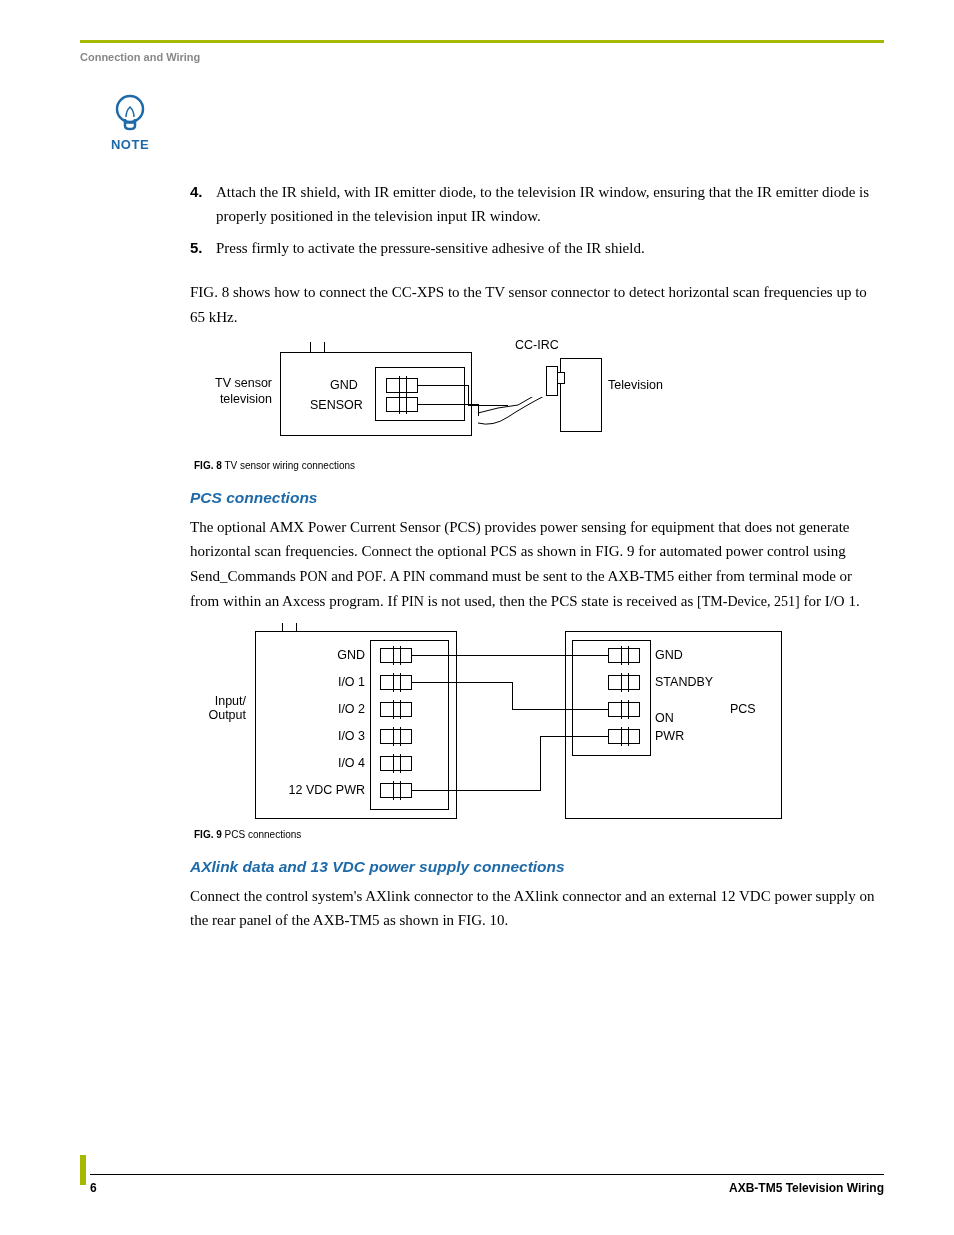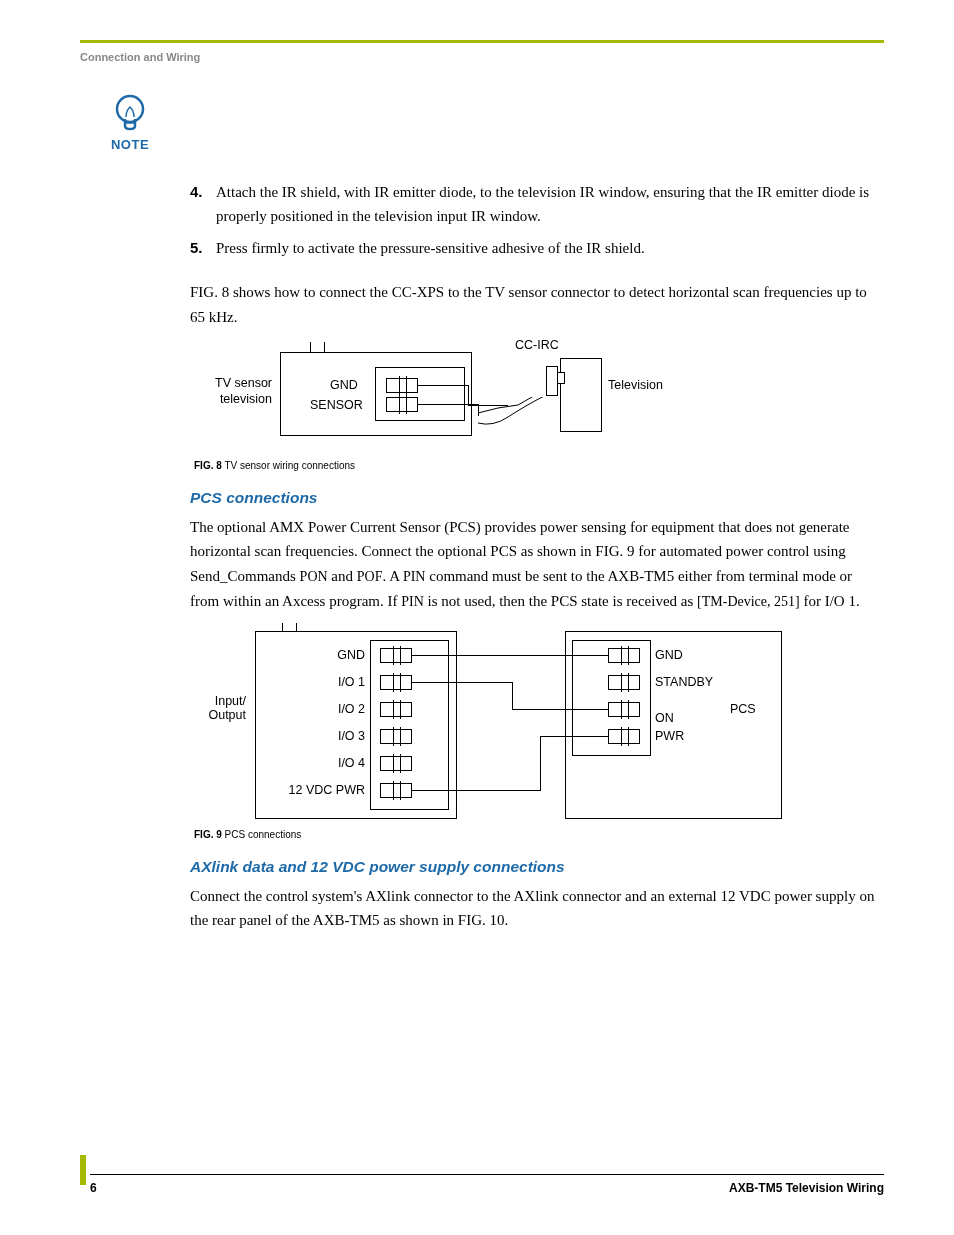--- a/index.html
+++ b/index.html
@@ -328,21 +328,21 @@
 
         <div class="line" style="left:212px; top:164px; width:128px; height:1px;"></div>
         <div class="line" style="left:340px; top:110px; width:1px; height:55px;"></div>
         <div class="line" style="left:340px; top:110px; width:68px; height:1px;"></div>
       </div>
     </div>
     <div class="fig-caption">
       <b>FIG. 9</b><span>  PCS connections</span>
     </div>
 
-    <h3 class="subhead">AXlink data and 12 VDC power supply connections</h3>
+    <h3 class="subhead">AXlink data and 13 VDC power supply connections</h3>
     <p class="body">Connect the control system's AXlink connector to the AXlink connector and an external 12 VDC power supply on the rear panel of the AXB-TM5 as shown in FIG. 10.</p>
 
   </div>
 
   <div class="vbar"></div>
   <div class="footer">
     <span>6</span>
     <span>AXB-TM5 Television Wiring</span>
   </div>
 </div>

